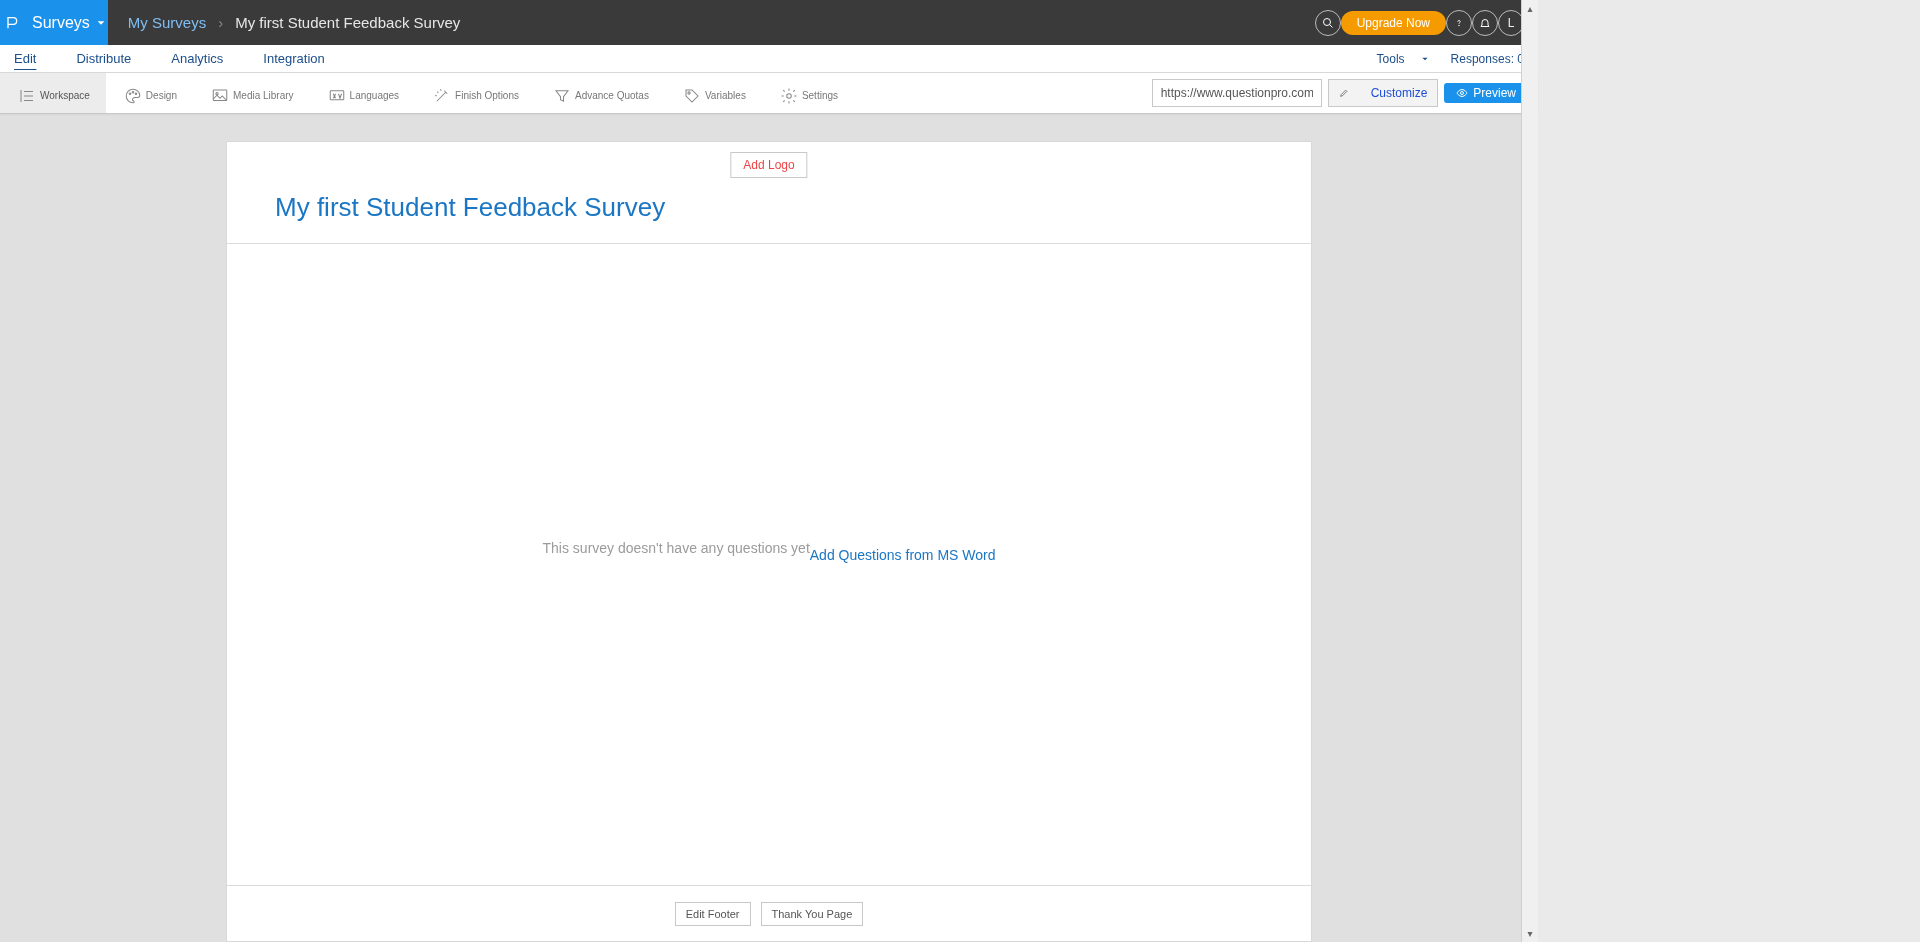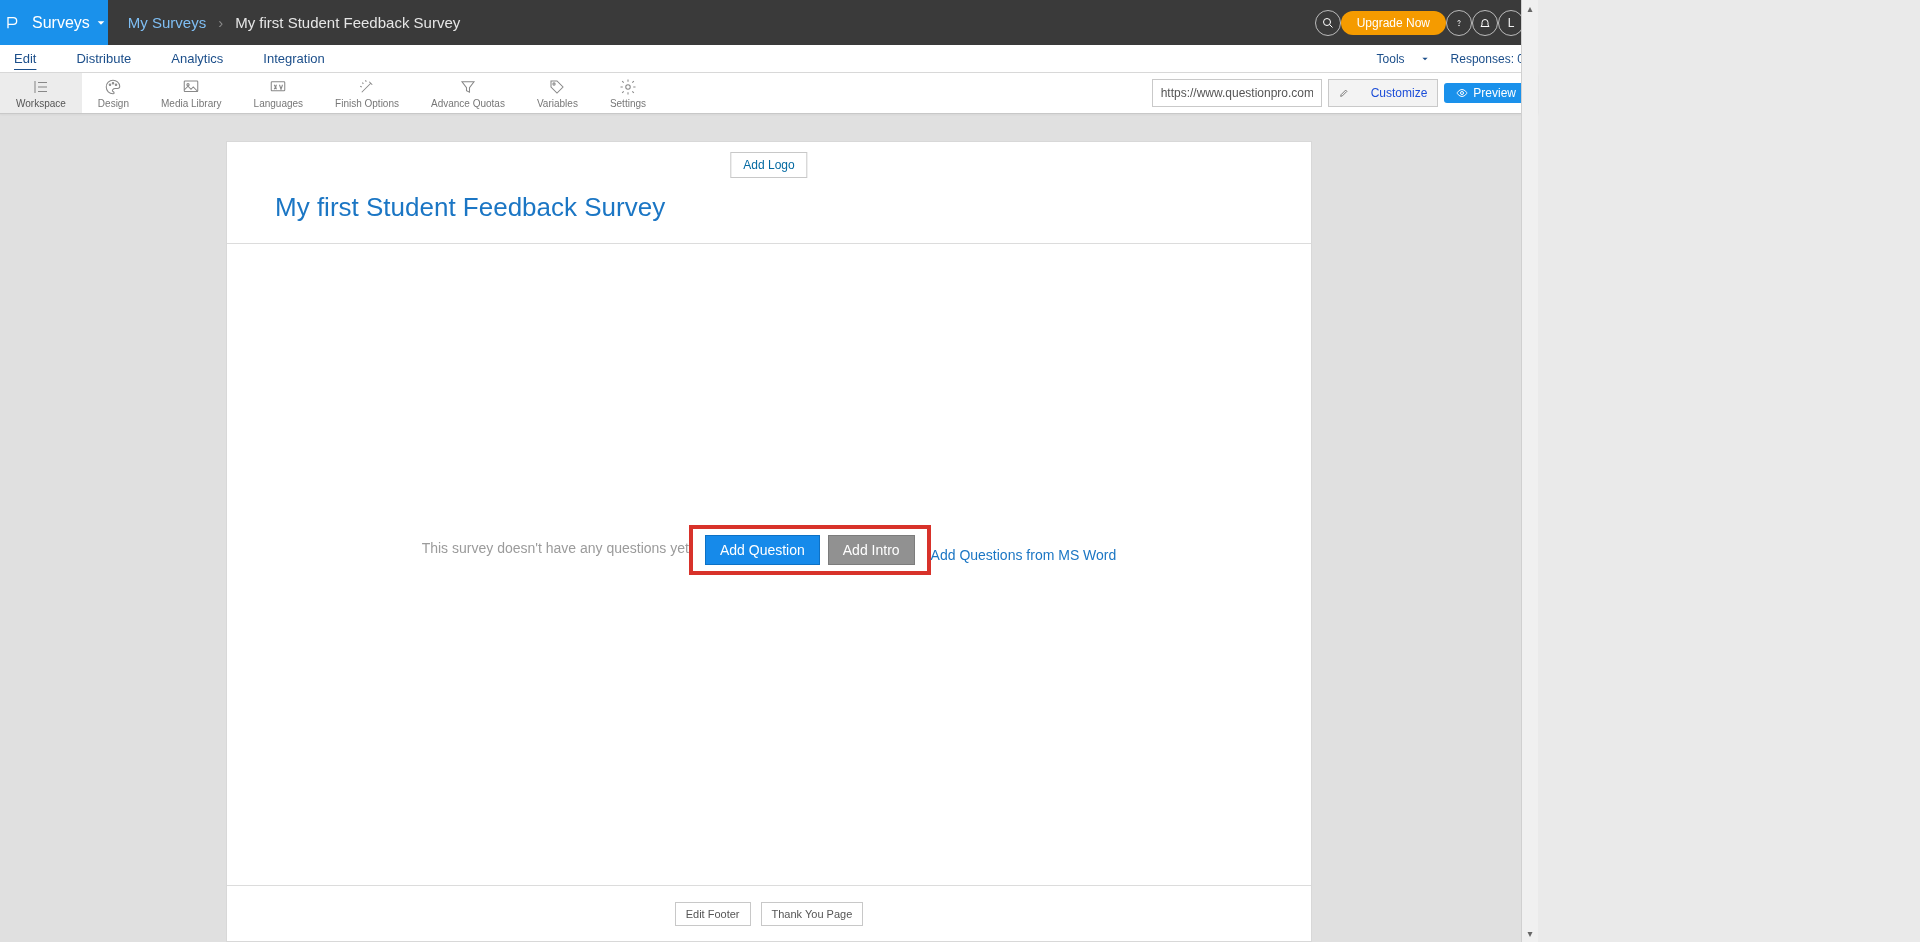--- a/index.html
+++ b/index.html
@@ -23,33 +23,33 @@
   
   .tabrow { display: flex; align-items: center; height: 28px; background: #fff; border-bottom: 1px solid #d8d8d8; padding: 0 14px; }
   .tabrow .tab { font-size: 13px; color: #1b4e8a; margin-right: 40px; cursor: pointer; }
   .tabrow .tab.active { color: #1b4e8a; text-decoration: underline; text-underline-offset: 6px; text-align: center; }
   .tabrow-right { margin-left: auto; display: flex; align-items: center; gap: 22px; font-size: 12px; }
   .tabrow-right .tools { color: #1b4e8a; cursor: pointer; display:flex; align-items:center; gap:16px;}
   .tabrow-right .responses { color: #1b4e8a; }
 
   
   .toolbar { display: flex; align-items: flex-start; height: 41px; background: #fff; border-bottom: 1px solid #c8c8c8; box-shadow: 0 1px 2px rgba(0,0,0,0.05); }
-  .tool { display: flex; flex-direction: column; align-items: center; justify-content: flex-start; padding: 5px 16px 0; cursor: pointer; color: #777; font-size: 10px; gap:2px; height:100%; }
+  .tool { display: flex; flex-direction: row; align-items: center; justify-content: flex-start; padding: 5px 16px 0; cursor: pointer; color: #777; font-size: 10px; gap:2px; height:100%; }
   .tool.active { background: #ececec; color:#555;}
   .tool svg { stroke:#888; }
   .toolbar-right { margin-left: auto; display: flex; align-items: center; gap: 6px; padding-right: 10px; padding-top:6px;}
   .url-input { width: 170px; height: 28px; border: 1px solid #c9c9c9; font-size: 12px; padding: 0 8px; color: #555; }
   .customize-btn { height: 28px; border: 1px solid #c9c9c9; background: #f3f3f3; font-size: 12px; padding: 9px 10px; color: #1d4ed8; cursor: pointer; display:flex; align-items:center; gap:22px;}
   .preview-btn { height: 20px; border: none; background: #1a91eb; color: #fff; font-size: 12px; padding: 0 12px; border-radius: 3px; cursor: pointer; display:flex; align-items:center; gap:5px;}
 
   
   .canvas-wrap { display: flex; justify-content: center; padding-top: 27px; height: calc(100% - 45px - 28px - 41px); overflow:auto;}
   .survey-card { width: 1086px; background: #fff; border: 1px solid #d8d8d8; min-height: 448px; display: flex; flex-direction: column; }
   .survey-header { padding: 12px 48px 20px; border-bottom: 1px solid #dcdcdc; position:relative;}
-  .addlogo-btn { position:absolute; top:10px; left:50%; transform:translateX(-50%); border: 1px solid #c8c8c8; background: #fff; font-size: 12px; color: #0369a1; padding: 5px 12px; cursor: pointer; }
+  .addlogo-btn { position:absolute; top:10px; left:50%; transform:translateX(-50%); border: 1px solid #c8c8c8; background: #fff; font-size: 12px; color: #ef4444; padding: 5px 12px; cursor: pointer; }
   .survey-title { color: #1b76c4; font-size: 26px; font-weight: 400; margin-top: 38px; }
   .survey-body { flex: 1; display: flex; flex-direction: row; align-items: center; justify-content: center; padding: 60px 0 80px; }
   .empty-text { color: #9b9b9b; font-size: 14px; margin-bottom: 14px; }
   .action-row { display: flex; gap: 8px; border: 4px solid #d8322a; padding: 6px 12px; margin-bottom: 10px; }
   .btn-primary { background: #168aea; color: #fff; border: 1px solid #0d71c5; padding: 6px 14px; font-size: 14px; cursor: pointer; }
   .btn-secondary { background: #919191; color: #fff; border: 1px solid #7c7c7c; padding: 6px 14px; font-size: 14px; cursor: pointer; }
   .link-action { color: #1b76c4; font-size: 14px; cursor: pointer; }
   .survey-footer { border-top: 1px solid #dcdcdc; height: 56px; display: flex; align-items: center; justify-content: center; gap: 10px; }
   .footer-btn { border: 1px solid #c8c8c8; background: #fff; font-size: 11px; color: #555; padding: 5px 10px; cursor: pointer; }
 
@@ -204,24 +204,20 @@
   </div>
 
   <div class="canvas-wrap">
     <div class="survey-card">
       <div class="survey-header">
         <button class="addlogo-btn">Add Logo</button>
         <h1 class="survey-title">My first Student Feedback Survey</h1>
       </div>
       <div class="survey-body">
         <div class="empty-text">This survey doesn't have any questions yet</div>
-        <div class="action-row">
-          <button class="btn-primary">Add Question</button>
-          <button class="btn-secondary">Add Intro</button>
-        </div>
         <a class="link-action">Add Questions from MS Word</a>
       </div>
       <div class="survey-footer">
         <button class="footer-btn">Edit Footer</button>
         <button class="footer-btn">Thank You Page</button>
       </div>
     </div>
   </div>
 
   <div class="scrollbar-v">

